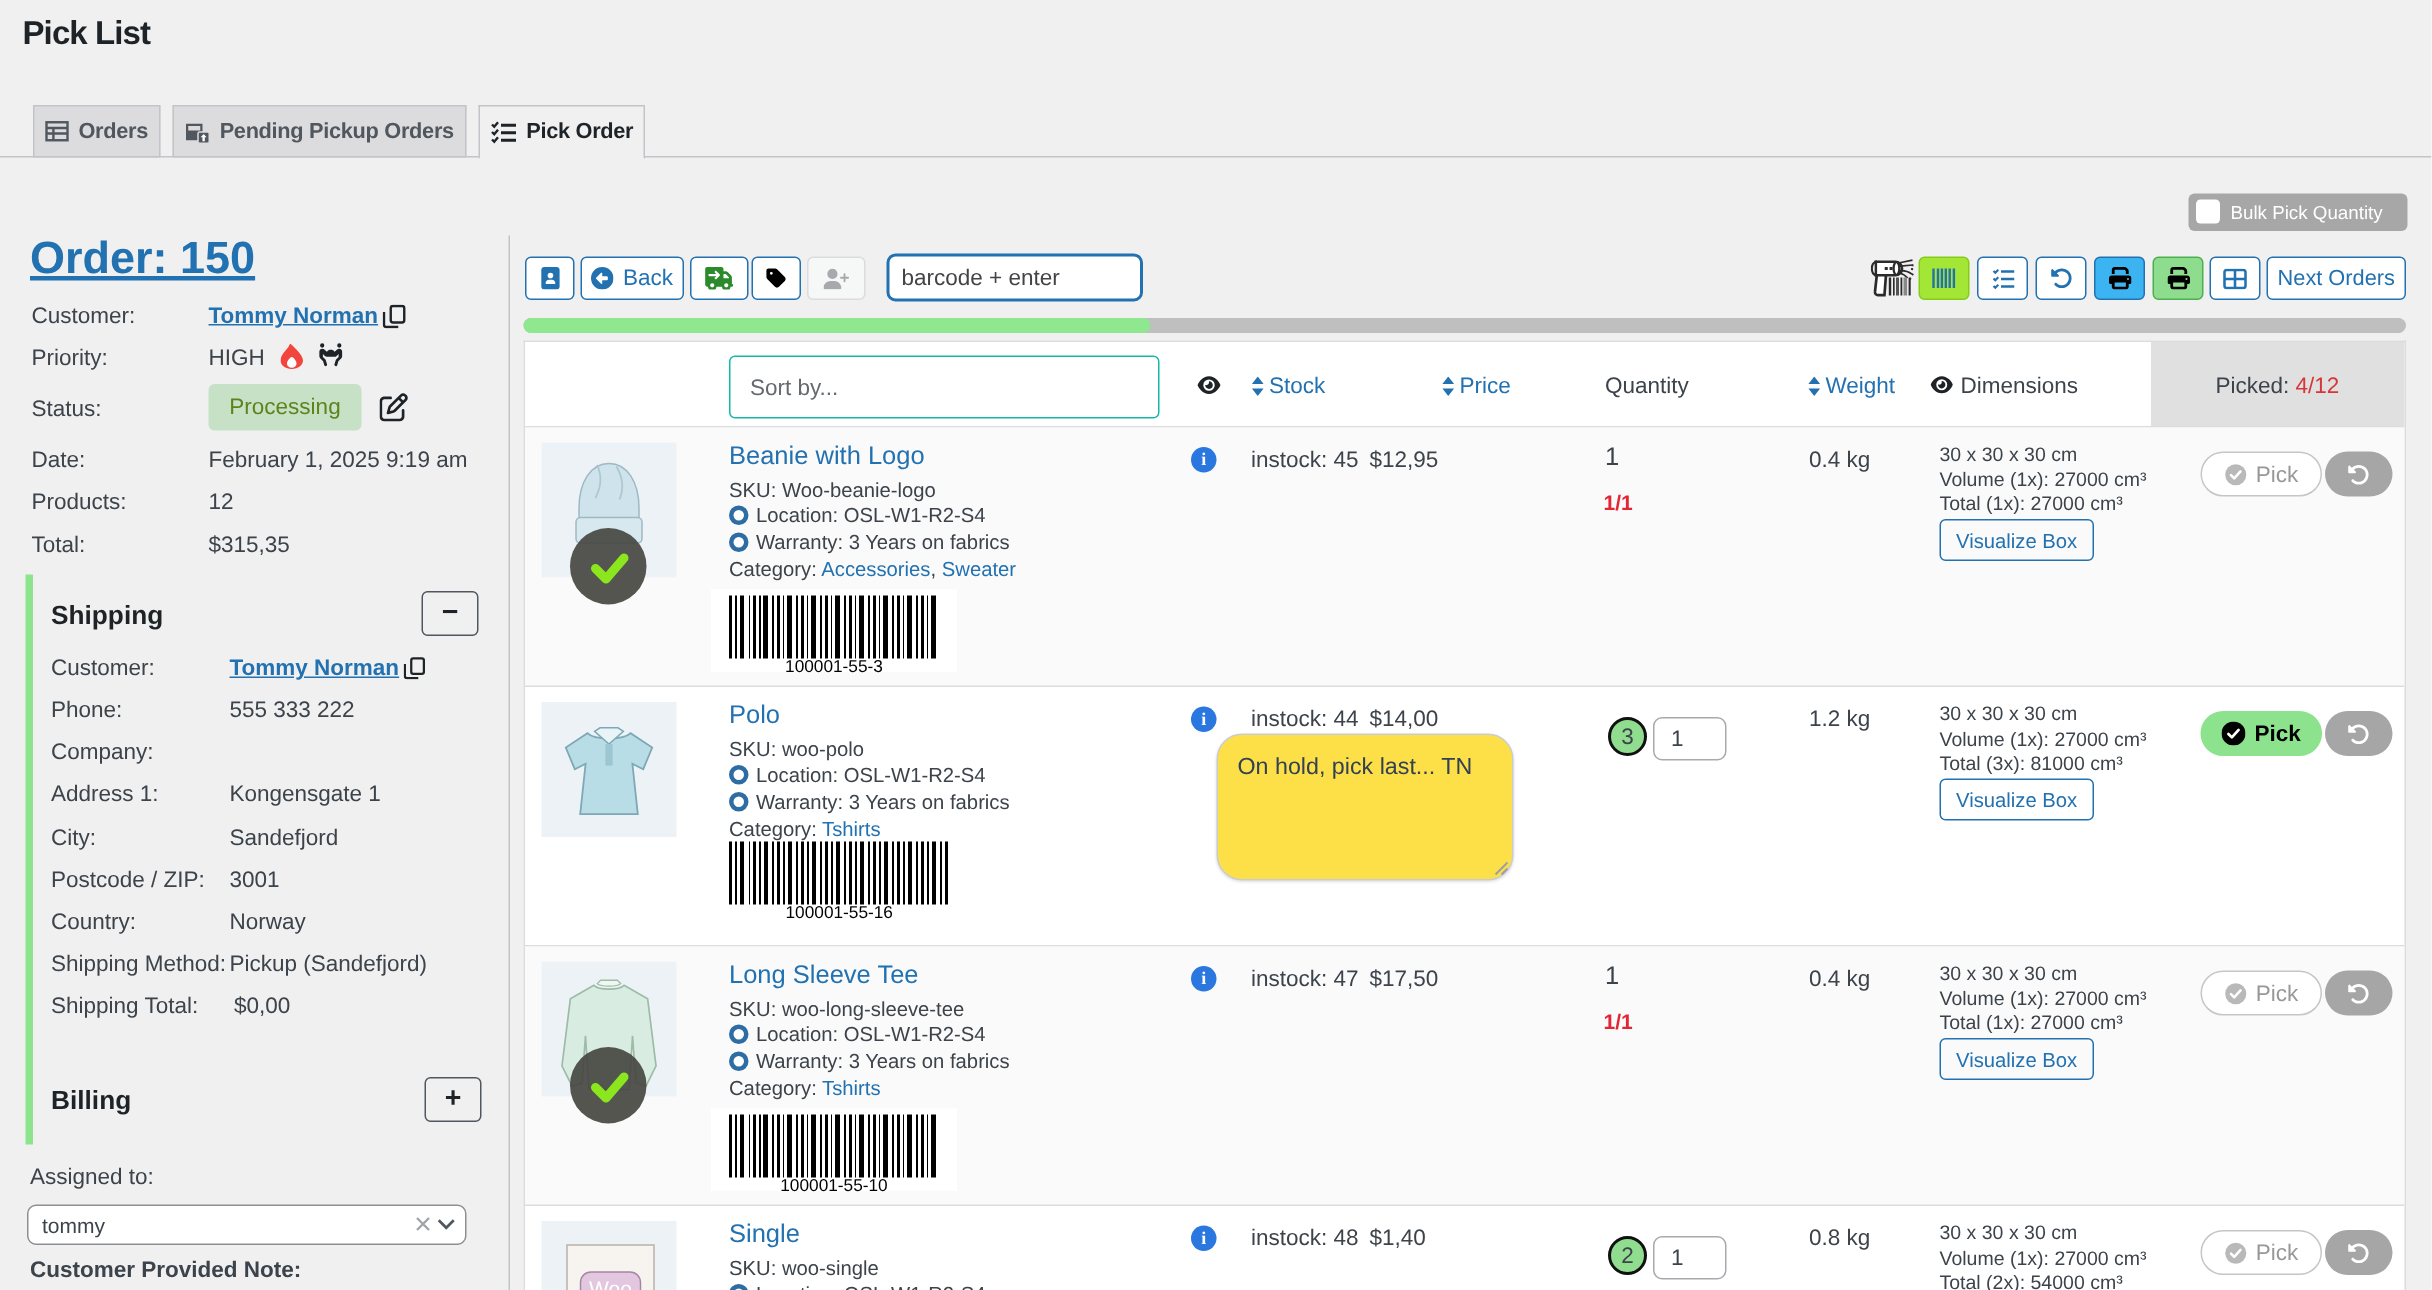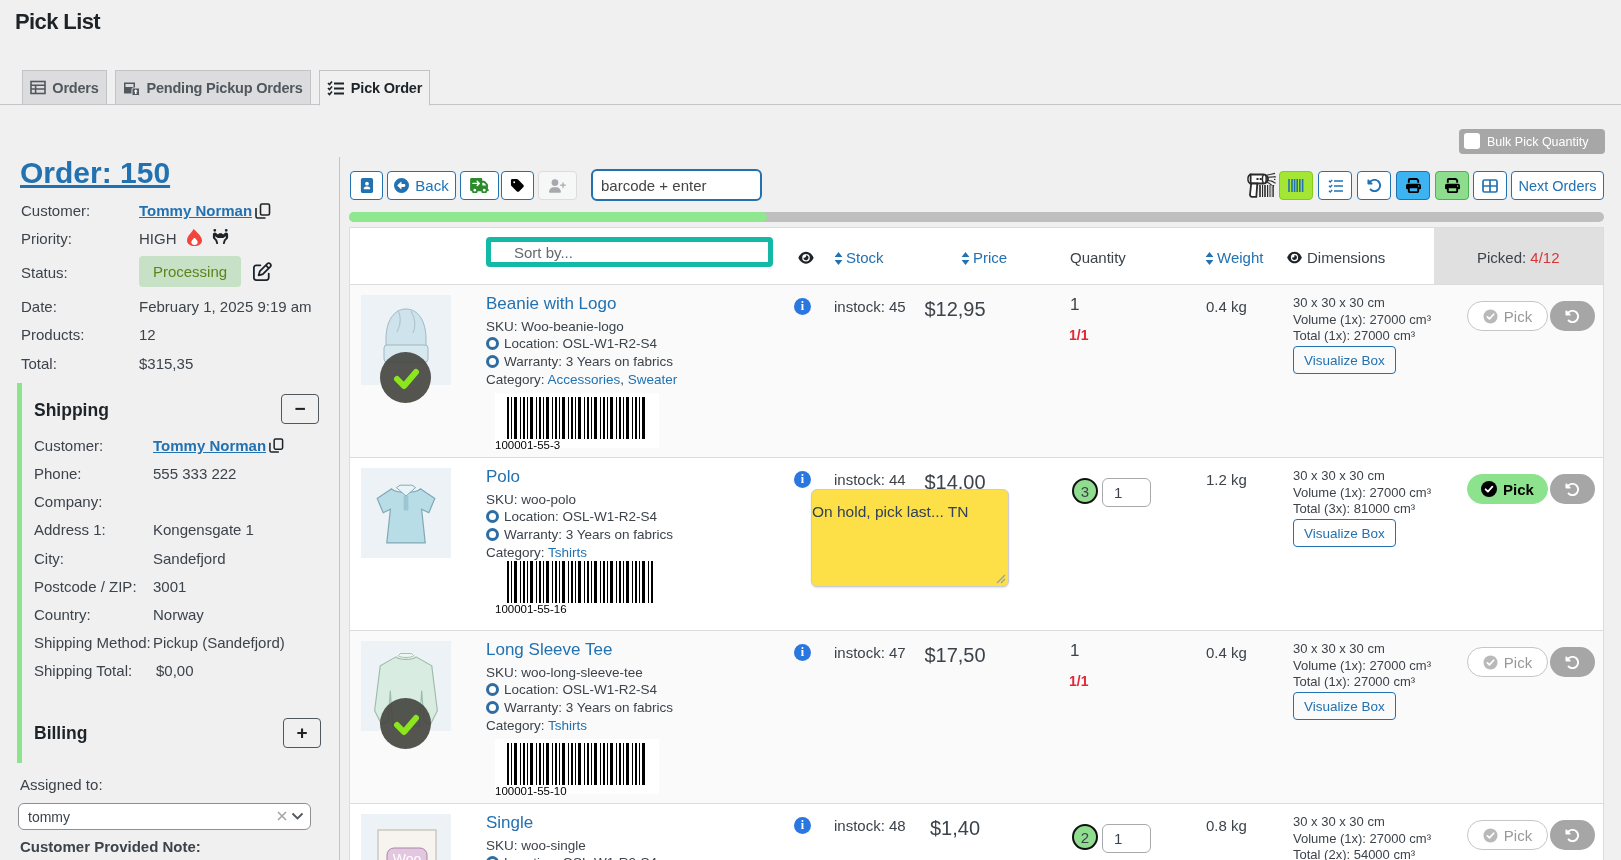--- a/index.html
+++ b/index.html
@@ -20,39 +20,39 @@
 
 #tableWrap{position:absolute;left:349px;top:227px;width:1255px;height:633px;background:#fff;border:1px solid #dcdcde;border-bottom:none;overflow:hidden}
 .thead{position:relative;height:57px;border-bottom:1px solid #dcdcde;background:#fff}
 .row{position:relative;height:173px;border-bottom:1px solid #dcdcde}
 .row.odd{background:#fafafa}
 .pickedcell{position:absolute;left:1084px;top:0;width:170px;height:100%}
 .thumb{position:absolute;left:11px;top:10px;width:90px;height:90px;background:#edf2f6}
 .ptitle{position:absolute;left:136px;top:9px;font-size:17px;color:#2271b1}
 .pline{position:absolute;left:136px;font-size:13.5px;color:#3c434a;z-index:2}
 .bdot{display:inline-block;width:13px;height:13px;border-radius:50%;border:3.8px solid #2e6da4;background:#fff;vertical-align:-2px;margin-right:5px}
-.barcode{position:absolute;left:145px;background:#fff;text-align:left;z-index:1}
+.barcode{position:absolute;left:124px;background:#fff;text-align:center;z-index:1}
 .bars{margin:4px auto 0;height:42px;background:repeating-linear-gradient(90deg,#000 0 2px,#fff 2px 4px,#000 4px 5px,#fff 5px 7px,#000 7px 10px,#fff 10px 13px,#000 13px 14px,#fff 14px 16px)}
 .bclabel{font-size:11.5px;color:#000;margin-top:0px}
 .ico-i{position:absolute;left:444px;top:13px;width:17px;height:17px;border-radius:50%;background:#2b77e0;color:#fff;font-size:12px;font-weight:bold;text-align:center;line-height:17px;font-family:"Liberation Serif",serif}
 .instock{position:absolute;left:484px;top:13px;font-size:15px}
-.price{position:absolute;left:563px;top:13px;width:84px;font-size:20px;text-align:center}
+.price{position:absolute;left:563px;top:13px;width:84px;font-size:15px;text-align:left}
 .qty{position:absolute;left:720px;top:10px;font-size:17px}
 .qfrac{position:absolute;left:719px;top:42px;font-size:14px;font-weight:bold;color:#e32636}
 .qcircle{position:absolute;left:722px;top:20px;width:26px;height:26px;border-radius:50%;background:#90dd90;border:2px solid #111;color:#3c434a;font-size:15px;display:flex;align-items:center;justify-content:center}
 .qinput{position:absolute;left:752px;top:20px;width:49px;height:29px;border:1px solid #a7aaad;border-radius:6px;background:#fff;font-size:15px;color:#3c434a;display:flex;align-items:center;padding-left:11px}
 .wt{position:absolute;left:856px;top:13px;font-size:15px}
 .dims{position:absolute;left:943px;top:10px;font-size:13px;line-height:16.5px;color:#3c434a}
 .vbox{position:absolute;left:943px;top:61px;height:28px;padding:0 10px;border:1px solid #2271b1;border-radius:4px;color:#2271b1;font-size:13.5px;display:flex;align-items:center;background:transparent}
 .pickbtn{position:absolute;left:1117px;top:16px;width:81px;height:30px;border-radius:15px;font-size:15px;display:flex;align-items:center;justify-content:center;gap:6px}
 .pickbtn.dis{background:#fff;border:1px solid #c6c6c6;color:#989898}
 .pickbtn.en{background:#8de38d;border:1px solid #8de38d;color:#000;font-weight:bold}
 .undobtn{position:absolute;left:1200px;top:16px;width:45px;height:30px;border-radius:15px;background:#a6a6a6;display:flex;align-items:center;justify-content:center}
 .ovl{position:absolute;left:19px;top:57px;width:51px;height:51px;border-radius:50%;background:rgba(70,70,65,0.92);display:flex;align-items:center;justify-content:center}
-.note{position:absolute;left:461px;top:31px;width:198px;height:98px;background:#fde047;border:1px solid #c9cdd1;border-radius:6px;box-shadow:0 1px 2px rgba(0,0,0,.12);font-size:15.5px;color:#334155;padding:13px 0 0 0}
+.note{position:absolute;left:461px;top:31px;width:198px;height:98px;background:#fde047;border:1px solid #c9cdd1;border-radius:17px;box-shadow:0 1px 2px rgba(0,0,0,.12);font-size:15.5px;color:#334155;padding:13px 0 0 13px}
 .sortth{color:#2271b1;font-size:15px;position:absolute;top:21px}
 .blkth{color:#3c434a;font-size:15px;position:absolute;top:21px}
 </style>
 </head>
 <body>
 <div style="position:absolute;left:15px;top:9px;font-size:22px;font-weight:bold;letter-spacing:-0.6px;color:#1d2327">Pick List</div>
 
 <div class="abs" style="left:0;top:104px;width:1621px;height:1px;background:#c3c4c7"></div>
 <div class="tab" style="left:22px;width:85px">
 <svg width="16" height="15" viewBox="0 0 16 15">
@@ -218,21 +218,21 @@
     </svg>
 </div>
 <div class="tbtn" style="left:1511px;width:93px;font-size:14.5px">Next Orders</div>
 
 <div class="abs" style="left:349px;top:212px;width:1255px;height:10px;background:#bfbfbf;border-radius:5px"></div>
 <div class="abs" style="left:349px;top:212px;width:418px;height:10px;background:#8fe88f;border-radius:5px"></div>
 
 <div id="tableWrap">
   <div class="thead">
     <div class="pickedcell" style="background:#e0e0e0"></div>
-    <div class="abs" style="left:136px;top:9px;width:287px;height:30px;border:5px solid #14b8a6;border-radius:4px;background:#fff;display:flex;align-items:center;padding-left:23px;font-size:15px;color:#646970">Sort by...</div>
+    <div class="abs" style="left:136px;top:9px;width:287px;height:42px;border:1px solid #14b8a6;border-radius:4px;background:#fff;display:flex;align-items:center;padding-left:13px;font-size:15px;color:#646970">Sort by...</div>
     <div class="abs" style="left:447px;top:22px"><svg width="18" height="13.5" viewBox="0 0 576 512">
           <path fill="#1d2327" d="M288 32c-80.8 0-145.5 36.8-192.6 80.6C48.6 156 17.3 208 2.5 243.7c-3.3 7.9-3.3 16.7 0 24.6C17.3 304 48.6 356 95.4 399.4C142.5 443.2 207.2 480 288 480s145.5-36.8 192.6-80.6c46.8-43.5 78.1-95.4 93-131.1c3.3-7.9 3.3-16.7 0-24.6c-14.9-35.7-46.2-87.7-93-131.1C433.5 68.8 368.8 32 288 32zM144 256a144 144 0 1 1 288 0 144 144 0 1 1 -288 0zm144-64c0 35.3-28.7 64-64 64c-7.1 0-13.9-1.2-20.3-3.3c-5.5-1.8-11.9 1.6-11.7 7.4c.3 6.9 1.3 13.8 3.2 20.7c13.7 51.2 66.4 81.6 117.6 67.9s81.6-66.4 67.9-117.6c-11.1-41.5-47.8-69.4-88.6-71.1c-5.8-.2-9.2 6.1-7.4 11.7c2.1 6.4 3.3 13.2 3.3 20.3z"></path>
         </svg></div>
     <div class="sortth" style="left:484px"><svg width="9" height="13" viewBox="0 0 9 13" style="vertical-align:-2px;margin-right:3px">
           <path d="M4.5 0L8.4 5H.6z" fill="#2271b1"></path>
           <path d="M4.5 13L8.4 8H.6z" fill="#2271b1"></path>
         </svg>Stock</div>
     <div class="sortth" style="left:611px"><svg width="9" height="13" viewBox="0 0 9 13" style="vertical-align:-2px;margin-right:3px">
           <path d="M4.5 0L8.4 5H.6z" fill="#2271b1"></path>
           <path d="M4.5 13L8.4 8H.6z" fill="#2271b1"></path>

